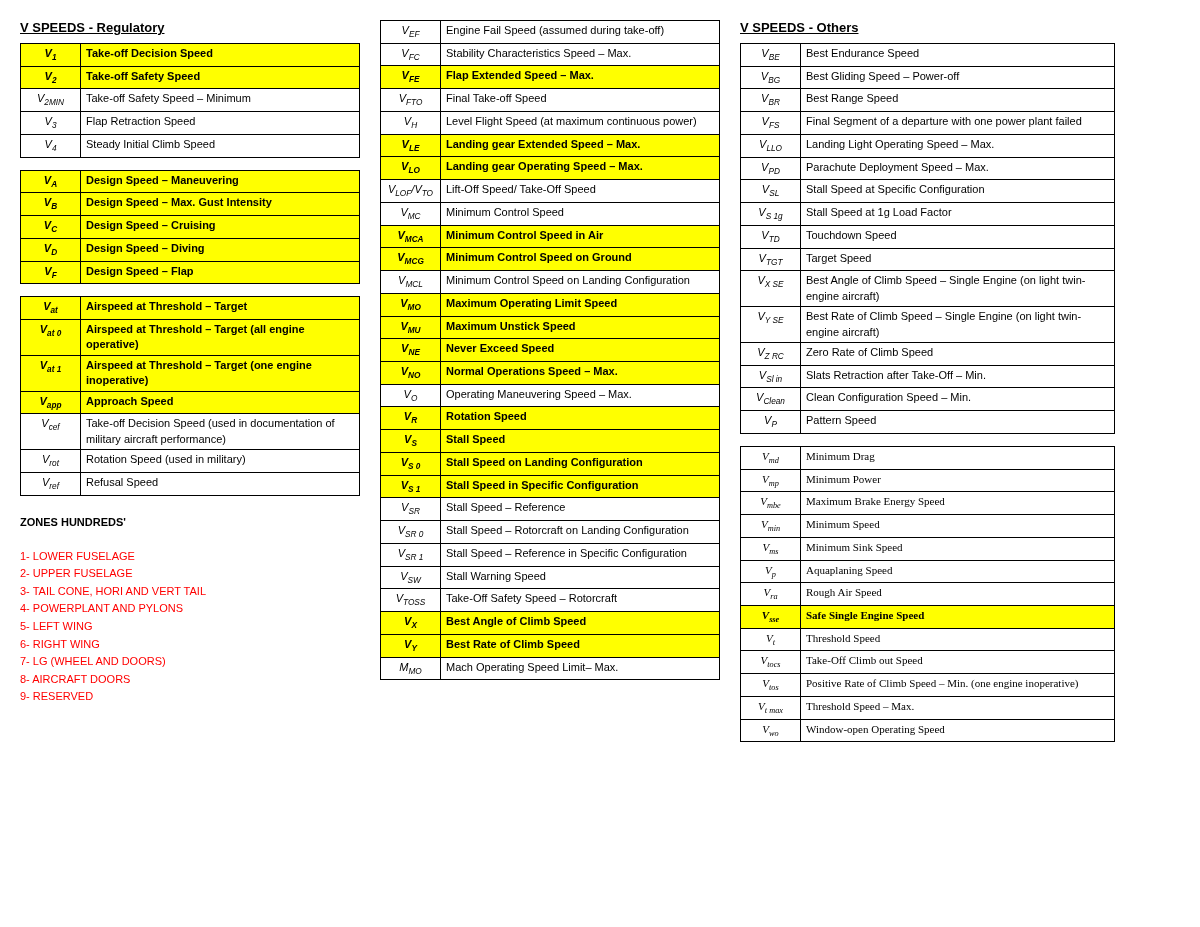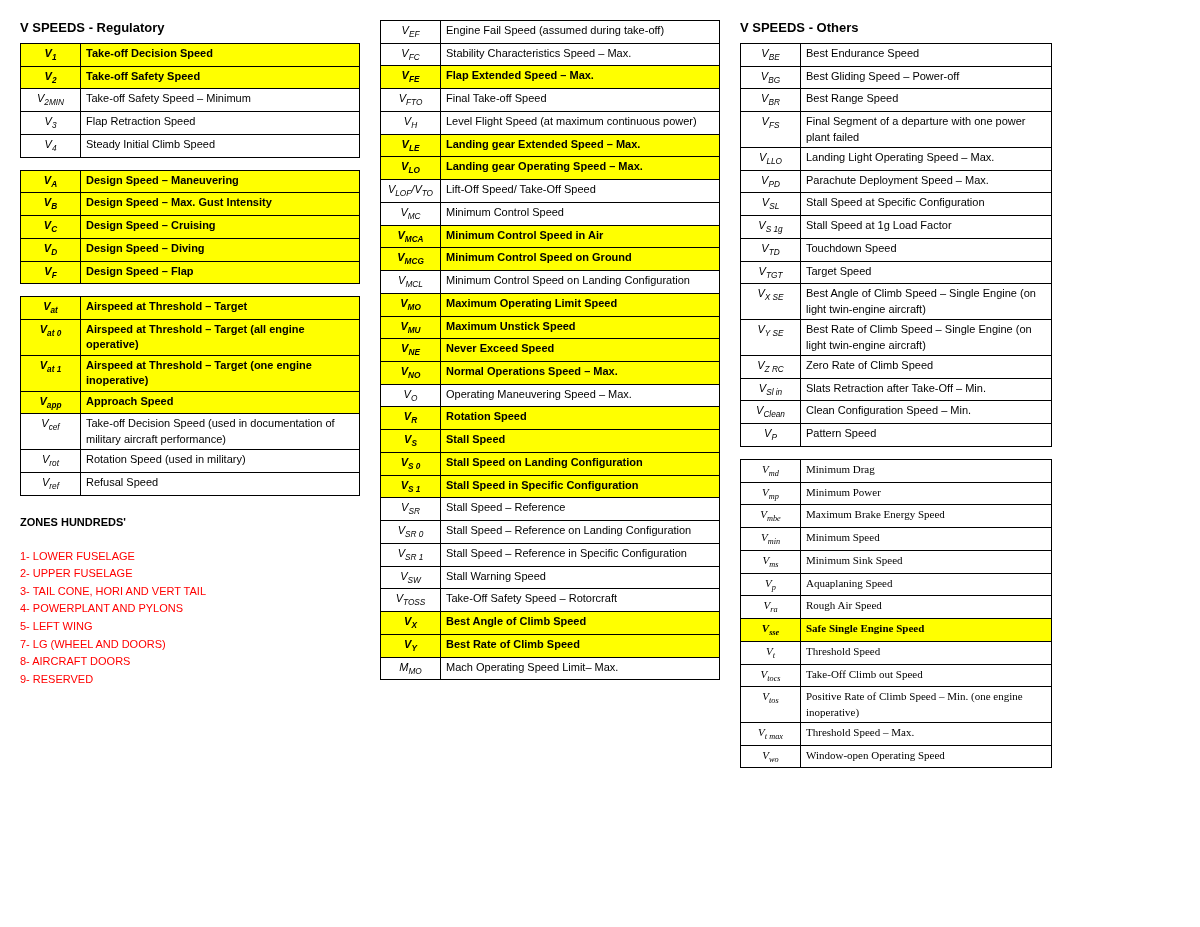--- a/index.html
+++ b/index.html
@@ -10,26 +10,27 @@
       color: #000;
       padding: 20px;
     }
     .page {
       display: flex;
       gap: 20px;
       width: 1160px;
     }
     .col1 { width: 340px; flex-shrink: 0; }
     .col2 { width: 340px; flex-shrink: 0; }
-    .col3 { width: 312px; flex-shrink: 0; }
+    .col3 { width: 375px; flex-shrink: 0; }
 
     .section-title {
       font-weight: bold;
       font-size: 13px;
       margin-bottom: 8px;
+      text-decoration: underline;
     }
 
     table {
       border-collapse: collapse;
       width: 100%;
       margin-bottom: 12px;
     }
     td {
       border: 1px solid #000;
       padding: 2px 5px;
@@ -156,20 +157,21 @@
     </table>
 
     <div class="zones-section">
       <div class="zones-title">ZONES HUNDREDS'</div>
       <ul class="zones-list" id="zones-list">
           <li>1- LOWER FUSELAGE</li>
           <li>2- UPPER FUSELAGE</li>
           <li>3- TAIL CONE, HORI AND VERT TAIL</li>
           <li>4- POWERPLANT AND PYLONS</li>
           <li>5- LEFT WING</li>
+          <li>6- RIGHT WING</li>
           <li>7- LG (WHEEL AND DOORS)</li>
           <li>8- AIRCRAFT DOORS</li>
           <li>9- RESERVED</li>
         </ul>
     </div>
   </div>
 
   <div class="col2">
     <table>
       <tbody id="mid-table">
@@ -256,21 +258,21 @@
           <tr>
             <td class="sym-col highlight-yellow">V<sub>S 1</sub></td>
             <td class="highlight-yellow">Stall Speed in Specific Configuration</td>
           </tr>
           <tr>
             <td class="sym-col">V<sub>SR</sub></td>
             <td class="">Stall Speed – Reference</td>
           </tr>
           <tr>
             <td class="sym-col">V<sub>SR 0</sub></td>
-            <td class="">Stall Speed – Reference on Landing Configuration</td>
+            <td class="">Stall Speed – Rotorcraft on Landing Configuration</td>
           </tr>
           <tr>
             <td class="sym-col">V<sub>SR 1</sub></td>
             <td class="">Stall Speed – Reference in Specific Configuration</td>
           </tr>
           <tr>
             <td class="sym-col">V<sub>SW</sub></td>
             <td class="">Stall Warning Speed</td>
           </tr>
           <tr>

